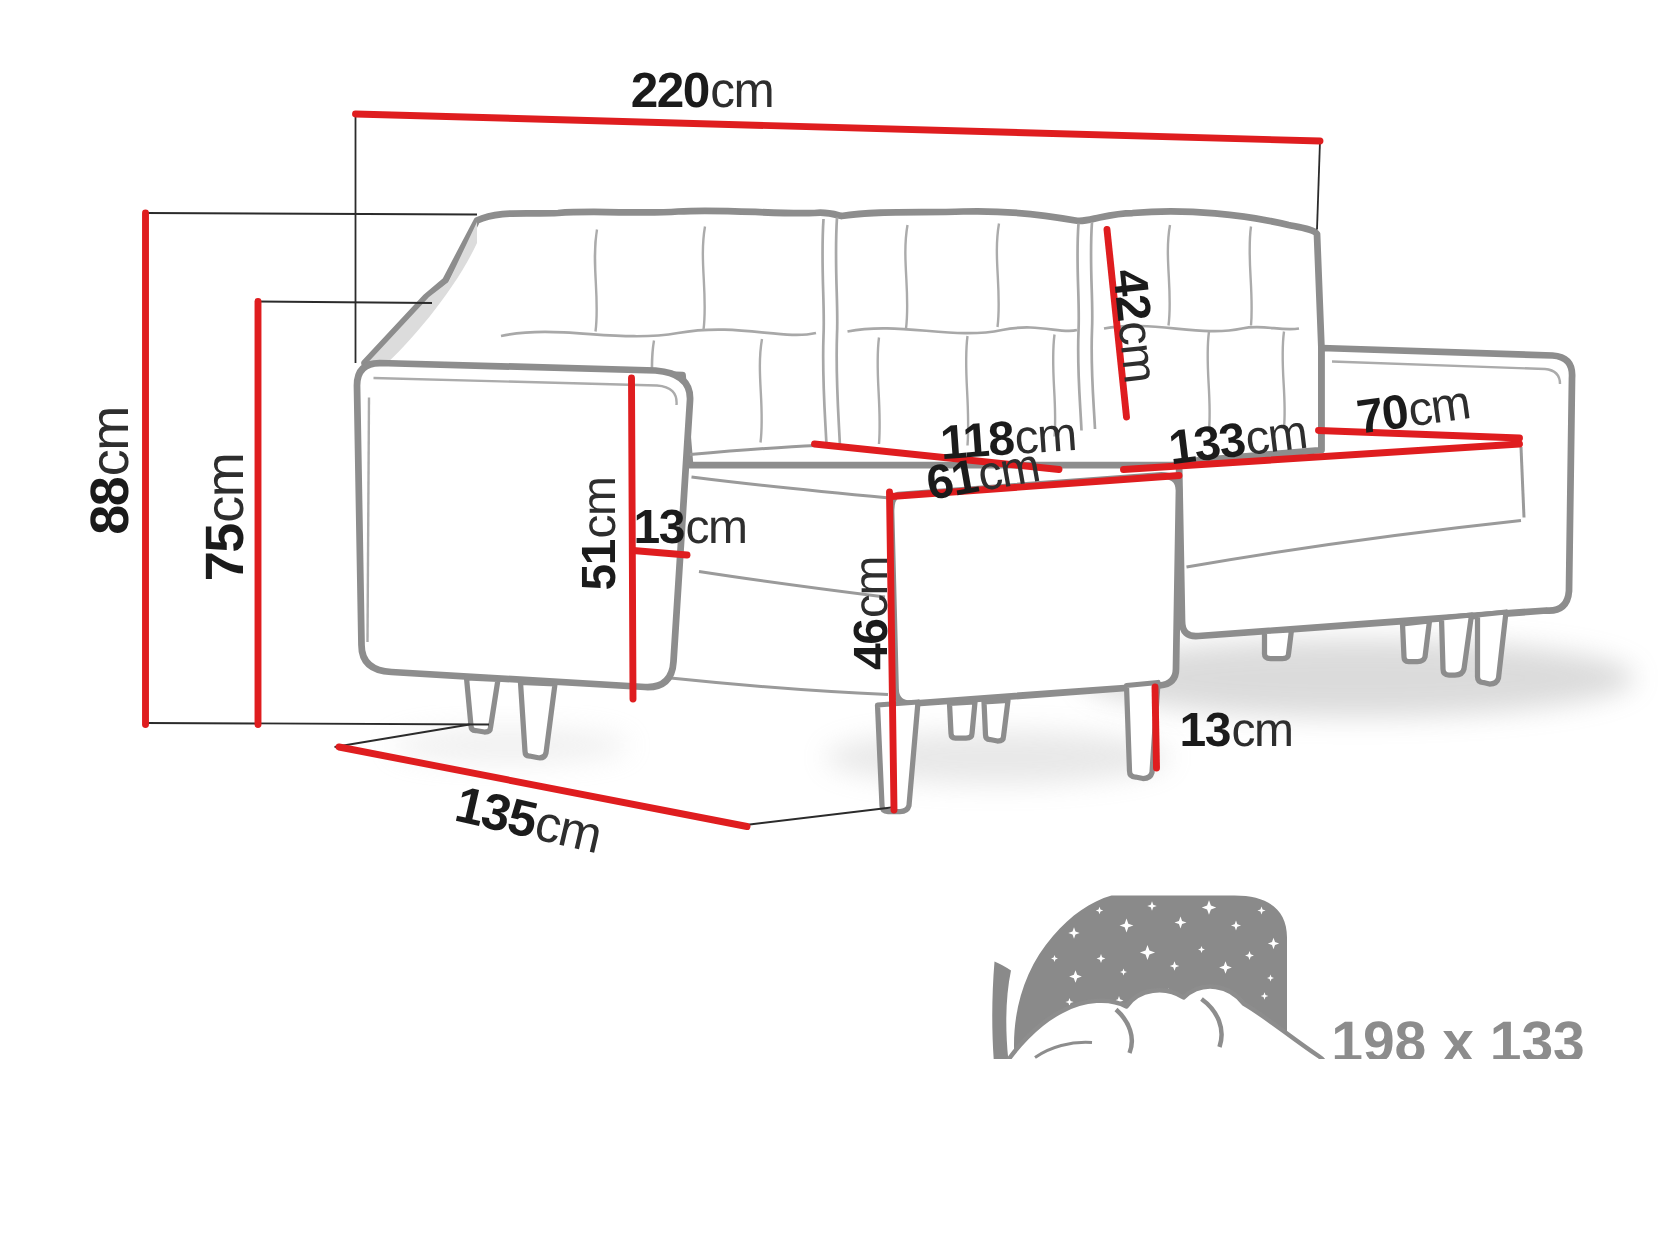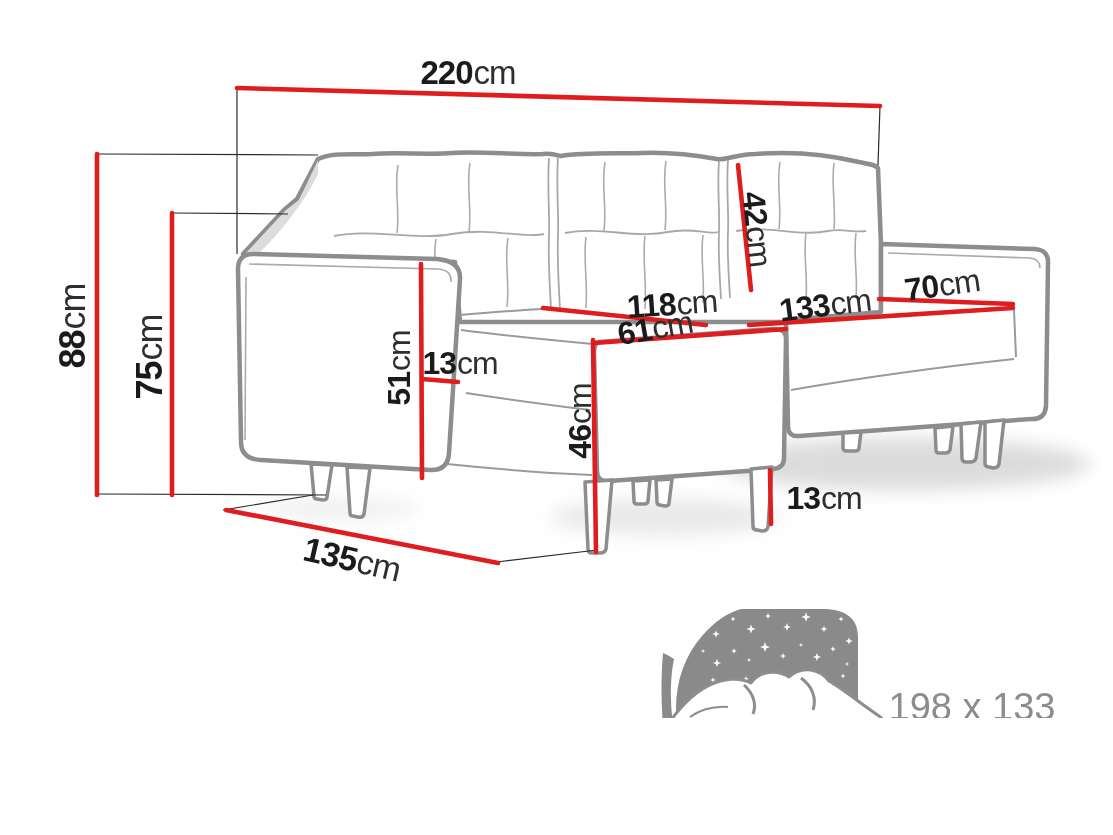--- a/index.html
+++ b/index.html
@@ -1,27 +1,26 @@
 <!DOCTYPE html>
 <html><head>
 <meta charset="utf-8">
 <style>
   html,body{margin:0;padding:0;background:#ffffff;}
   .stage{
     position:relative;width:1113px;height:706px;background:#ffffff;overflow:hidden;
     font-family:"Liberation Sans", sans-serif;
-    margin-top:12px;
   }
   svg.art{position:absolute;left:0;top:0;}
   .dim{
     position:absolute;white-space:nowrap;line-height:1;
     color:#1b1b1b;font-weight:700;letter-spacing:-1px;
   }
   .dim .u{font-weight:400;color:#2e2e2e;margin-left:1px;}
-  .dim.gray{color:#8c8c8c;font-weight:400;letter-spacing:0;}
+  .dim.gray{color:#8c8c8c;font-weight:700;letter-spacing:0;}
 </style>
 </head>
 <body>
 
 <div class="stage">
 
 <svg class="art" width="1113" height="835" viewBox="0 0 1113 835">
   <defs>
     <filter id="soft" x="-60%" y="-60%" width="220%" height="220%">
       <feGaussianBlur stdDeviation="9"></feGaussianBlur>

